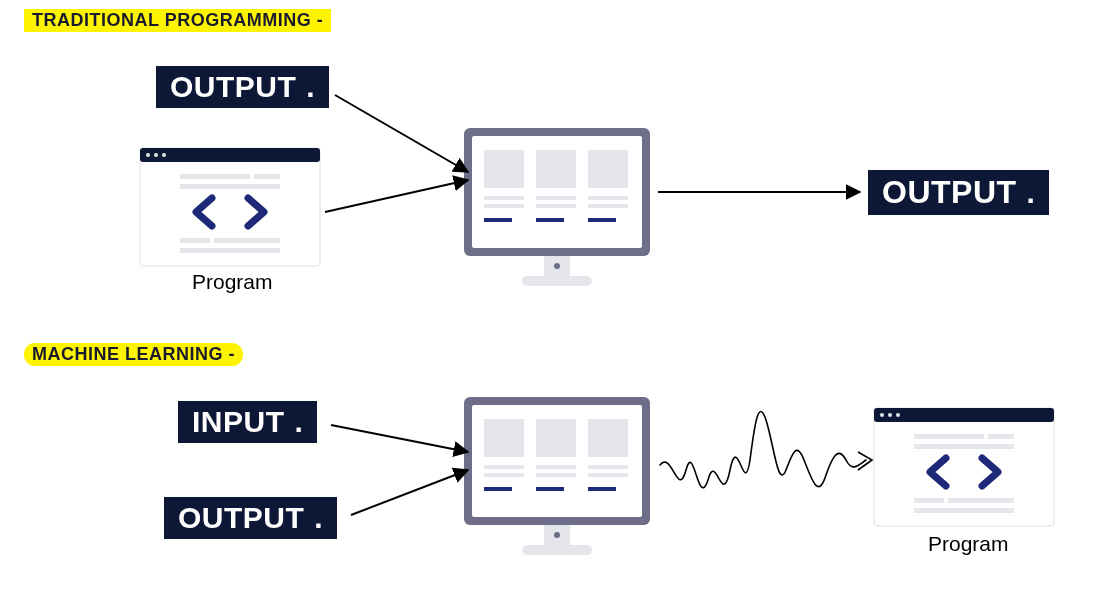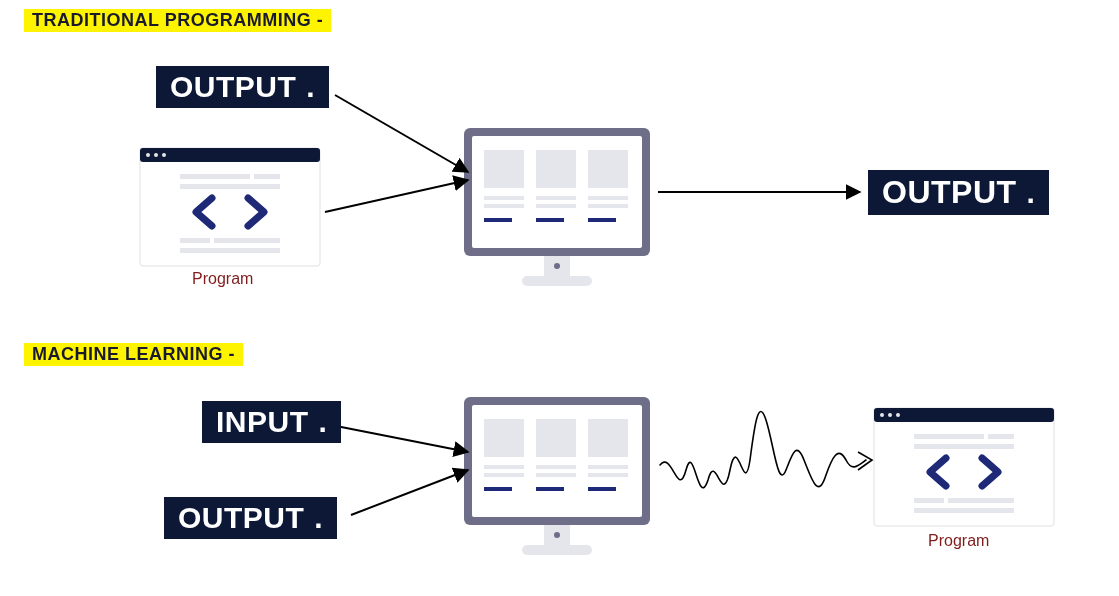--- a/index.html
+++ b/index.html
@@ -28,22 +28,22 @@
     padding: 4px 14px 4px 14px;
     font-size: 30px;
     letter-spacing: 0.5px;
     display: inline-flex;
     align-items: baseline;
     position: absolute;
   }
   .darkbox .dot { margin-left: 10px; font-size: 30px; }
   .caption {
     position: absolute;
-    font-size: 16px;
-    color: #7f1d1d;
+    font-size: 21px;
+    color: #000000;
   }
   svg.layer {
     position: absolute;
     left: 0; top: 0;
     width: 1119px;
     height: 596px;
     pointer-events: none;
   }
 </style>
 </head>
@@ -170,23 +170,23 @@
   <span class="dot">.</span>
 </span>
 
 <span class="caption" style="left:192px; top:270px;">Program</span>
 
 <span class="darkbox" style="left:868px; top:170px; font-size:32px;">
   <span>OUTPUT</span>
   <span class="dot">.</span>
 </span>
 
-<span class="highlight" style="left:24px; top:343px;">MACHINE LEARNING -</span>
+<span class="highlight" style="left:24px; top:343px;border-radius:11px;">MACHINE LEARNING -</span>
 
-<span class="darkbox" style="left:202px; top:401px; font-size:30px;">
+<span class="darkbox" style="left:178px; top:401px; font-size:30px;">
   <span>INPUT</span>
   <span class="dot">.</span>
 </span>
 
 <span class="darkbox" style="left:164px; top:497px; font-size:30px;">
   <span>OUTPUT</span>
   <span class="dot">.</span>
 </span>
 
 <span class="caption" style="left:928px; top:532px;">Program</span>

